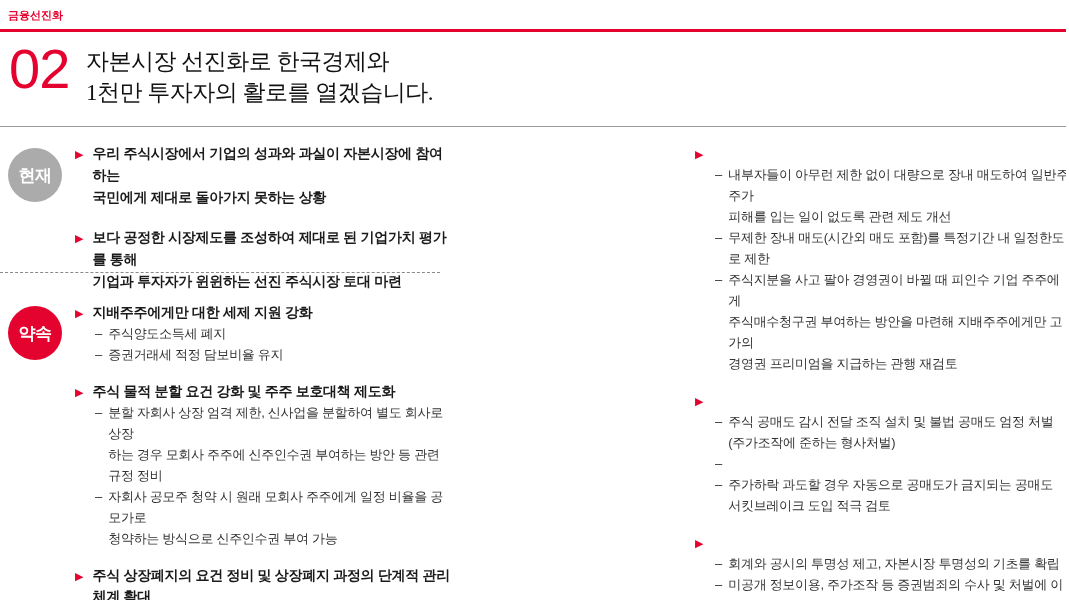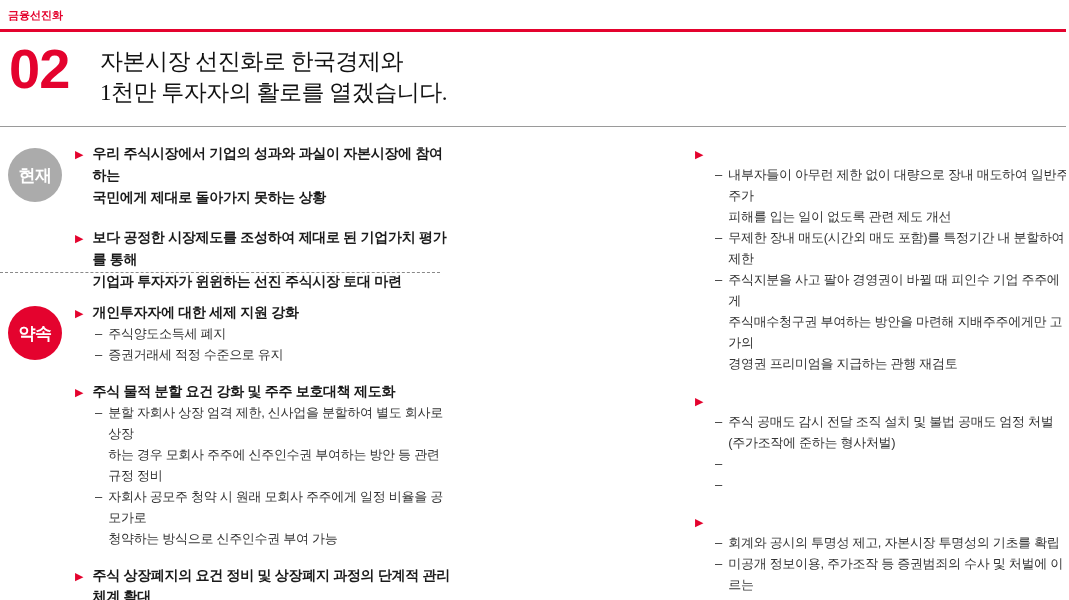--- a/index.html
+++ b/index.html
@@ -5,25 +5,25 @@
   :root { --accent:#e4032e; --badge-gray:#ababab; --ink:#1a1a1a; --sub-ink:#333333; --rule-gray:#9a9a9a; }
   * { margin:0; padding:0; box-sizing:border-box; }
   html,body { background:#ffffff; }
   .page {
     position:relative; width:1066px; height:600px; background:#fff; overflow:hidden;
     font-family:"Liberation Sans","DejaVu Sans",sans-serif; color:var(--ink);
   }
   .tag { position:absolute; left:8px; top:8px; font-size:11px; font-weight:700; color:var(--accent); letter-spacing:0; }
   .top-rule { position:absolute; left:0; top:29px; width:1069px; height:3px; background:var(--accent); }
   .lead-num {
-    position:absolute; left:9px; top:40px; font-size:56px; line-height:58px; font-weight:700;
+    position:absolute; left:9px; top:40px; font-size:56px; line-height:58px; font-weight:400;
     color:var(--accent); letter-spacing:-1px;
   }
   .lead-title {
-    position:absolute; left:100px; top:46px; font-family:"Liberation Serif","DejaVu Serif",serif;
+    position:absolute; left:86px; top:46px; font-family:"Liberation Serif","DejaVu Serif",serif;
     font-size:23px; line-height:31px; color:#111; white-space:pre-line; letter-spacing:-0.5px;
   }
   .title-rule { position:absolute; left:0; top:126px; width:1069px; height:1px; background:var(--rule-gray); }
 
   .badge {
     position:absolute; width:54px; height:54px; border-radius:50%;
     display:flex; align-items:center; justify-content:center;
     color:#fff; font-size:17px; font-weight:700; letter-spacing:-0.5px;
   }
   .badge-current { left:8px; top:148px; background:var(--badge-gray); }
@@ -76,29 +76,29 @@
       <span class="t">보다 공정한 시장제도를 조성하여 제대로 된 기업가치 평가를 통해
 기업과 투자자가 윈윈하는 선진 주식시장 토대 마련</span>
     </div>
   </div>
 
   <div class="col col-promise">
 
     <div class="group">
       <div class="g-title">
         <span class="arrow">▶</span>
-        <span class="t">개인투자자에 대한 세제 지원 강화</span>
+        <span class="t">지배주주에게만 대한 세제 지원 강화</span>
       </div>
       <div class="sub">
         <span class="dash">–</span>
         <span class="t">주식양도소득세 폐지</span>
       </div>
       <div class="sub">
         <span class="dash">–</span>
-        <span class="t">증권거래세 적정 수준으로 유지</span>
+        <span class="t">증권거래세 적정 담보비율 유지</span>
       </div>
     </div>
 
     <div class="group">
       <div class="g-title">
         <span class="arrow">▶</span>
         <span class="t">주식 물적 분할 요건 강화 및 주주 보호대책 제도화</span>
       </div>
       <div class="sub">
         <span class="dash">–</span>
@@ -128,21 +128,21 @@
       <div class="g-title">
         <span class="arrow">▶</span>
       </div>
       <div class="sub">
         <span class="dash">–</span>
         <span class="t">내부자들이 아무런 제한 없이 대량으로 장내 매도하여 일반주주가
 피해를 입는 일이 없도록 관련 제도 개선</span>
       </div>
       <div class="sub">
         <span class="dash">–</span>
-        <span class="t">무제한 장내 매도(시간외 매도 포함)를 특정기간 내 분할하여 제한</span>
+        <span class="t">무제한 장내 매도(시간외 매도 포함)를 특정기간 내 일정한도로 제한</span>
       </div>
       <div class="sub">
         <span class="dash">–</span>
         <span class="t">주식지분을 사고 팔아 경영권이 바뀔 때 피인수 기업 주주에게
 주식매수청구권 부여하는 방안을 마련해 지배주주에게만 고가의
 경영권 프리미엄을 지급하는 관행 재검토</span>
       </div>
     </div>
 
     <div class="group">
@@ -152,20 +152,22 @@
       <div class="sub">
         <span class="dash">–</span>
         <span class="t">주식 공매도 감시 전달 조직 설치 및 불법 공매도 엄정 처벌
 (주가조작에 준하는 형사처벌)</span>
       </div>
       <div class="sub">
         <span class="dash">–</span>
       </div>
       <div class="sub">
         <span class="dash">–</span>
+        <span class="t">주가하락 과도할 경우 자동으로 공매도가 금지되는 공매도
+서킷브레이크 도입 적극 검토</span>
       </div>
     </div>
 
     <div class="group">
       <div class="g-title">
         <span class="arrow">▶</span>
       </div>
       <div class="sub">
         <span class="dash">–</span>
         <span class="t">회계와 공시의 투명성 제고, 자본시장 투명성의 기초를 확립</span>

